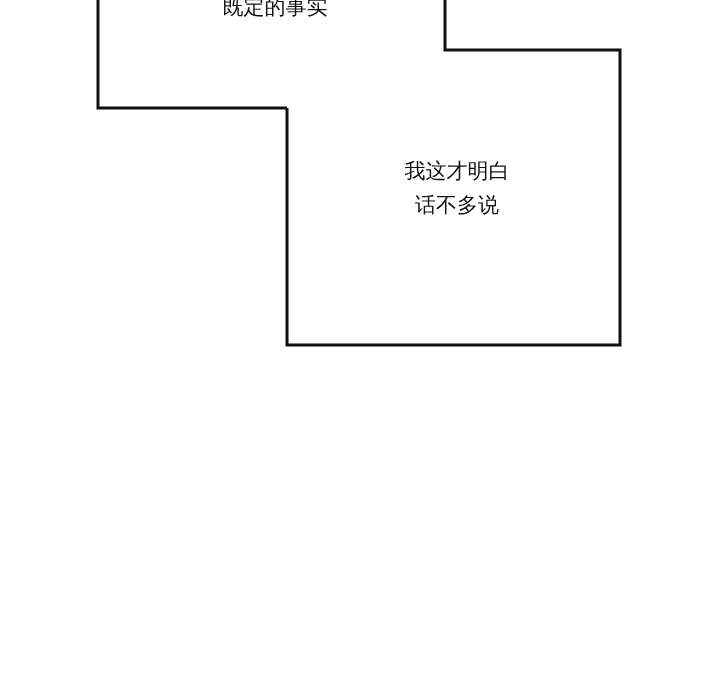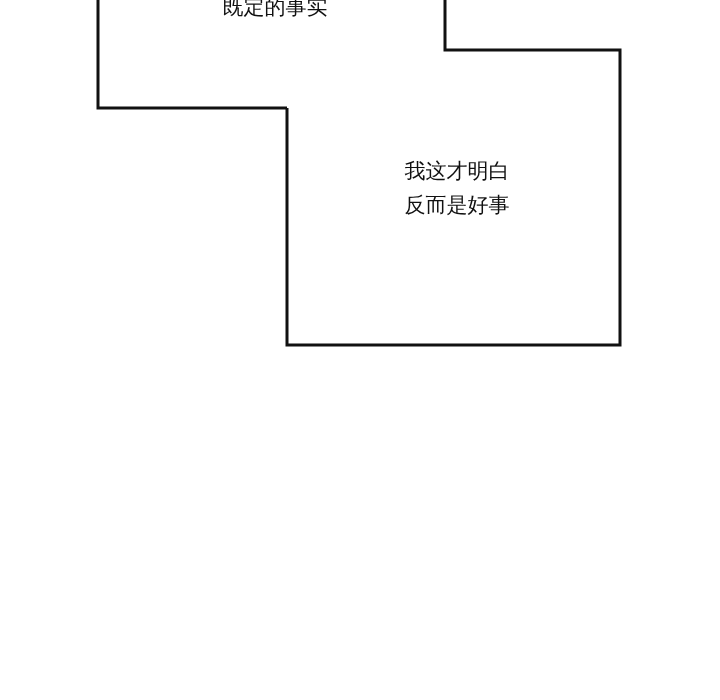--- a/index.html
+++ b/index.html
@@ -27,15 +27,15 @@
     <polyline points="98,0 98,108 287,108" fill="none" stroke="#111111" stroke-width="3" stroke-linejoin="miter"></polyline>
     <polyline points="445,0 445,50 620,50 620,345 287,345 287,108" fill="none" stroke="#111111" stroke-width="3" stroke-linejoin="miter"></polyline>
   </svg>
 
   <div class="caption caption-top">
     <span class="line">既定的事实</span>
   </div>
 
   <div class="caption caption-main">
     <span class="line">我这才明白</span>
-    <span class="line">反而是好事</span>
+    <span class="line">话不多说</span>
   </div>
 </div>
 
 </body></html>

